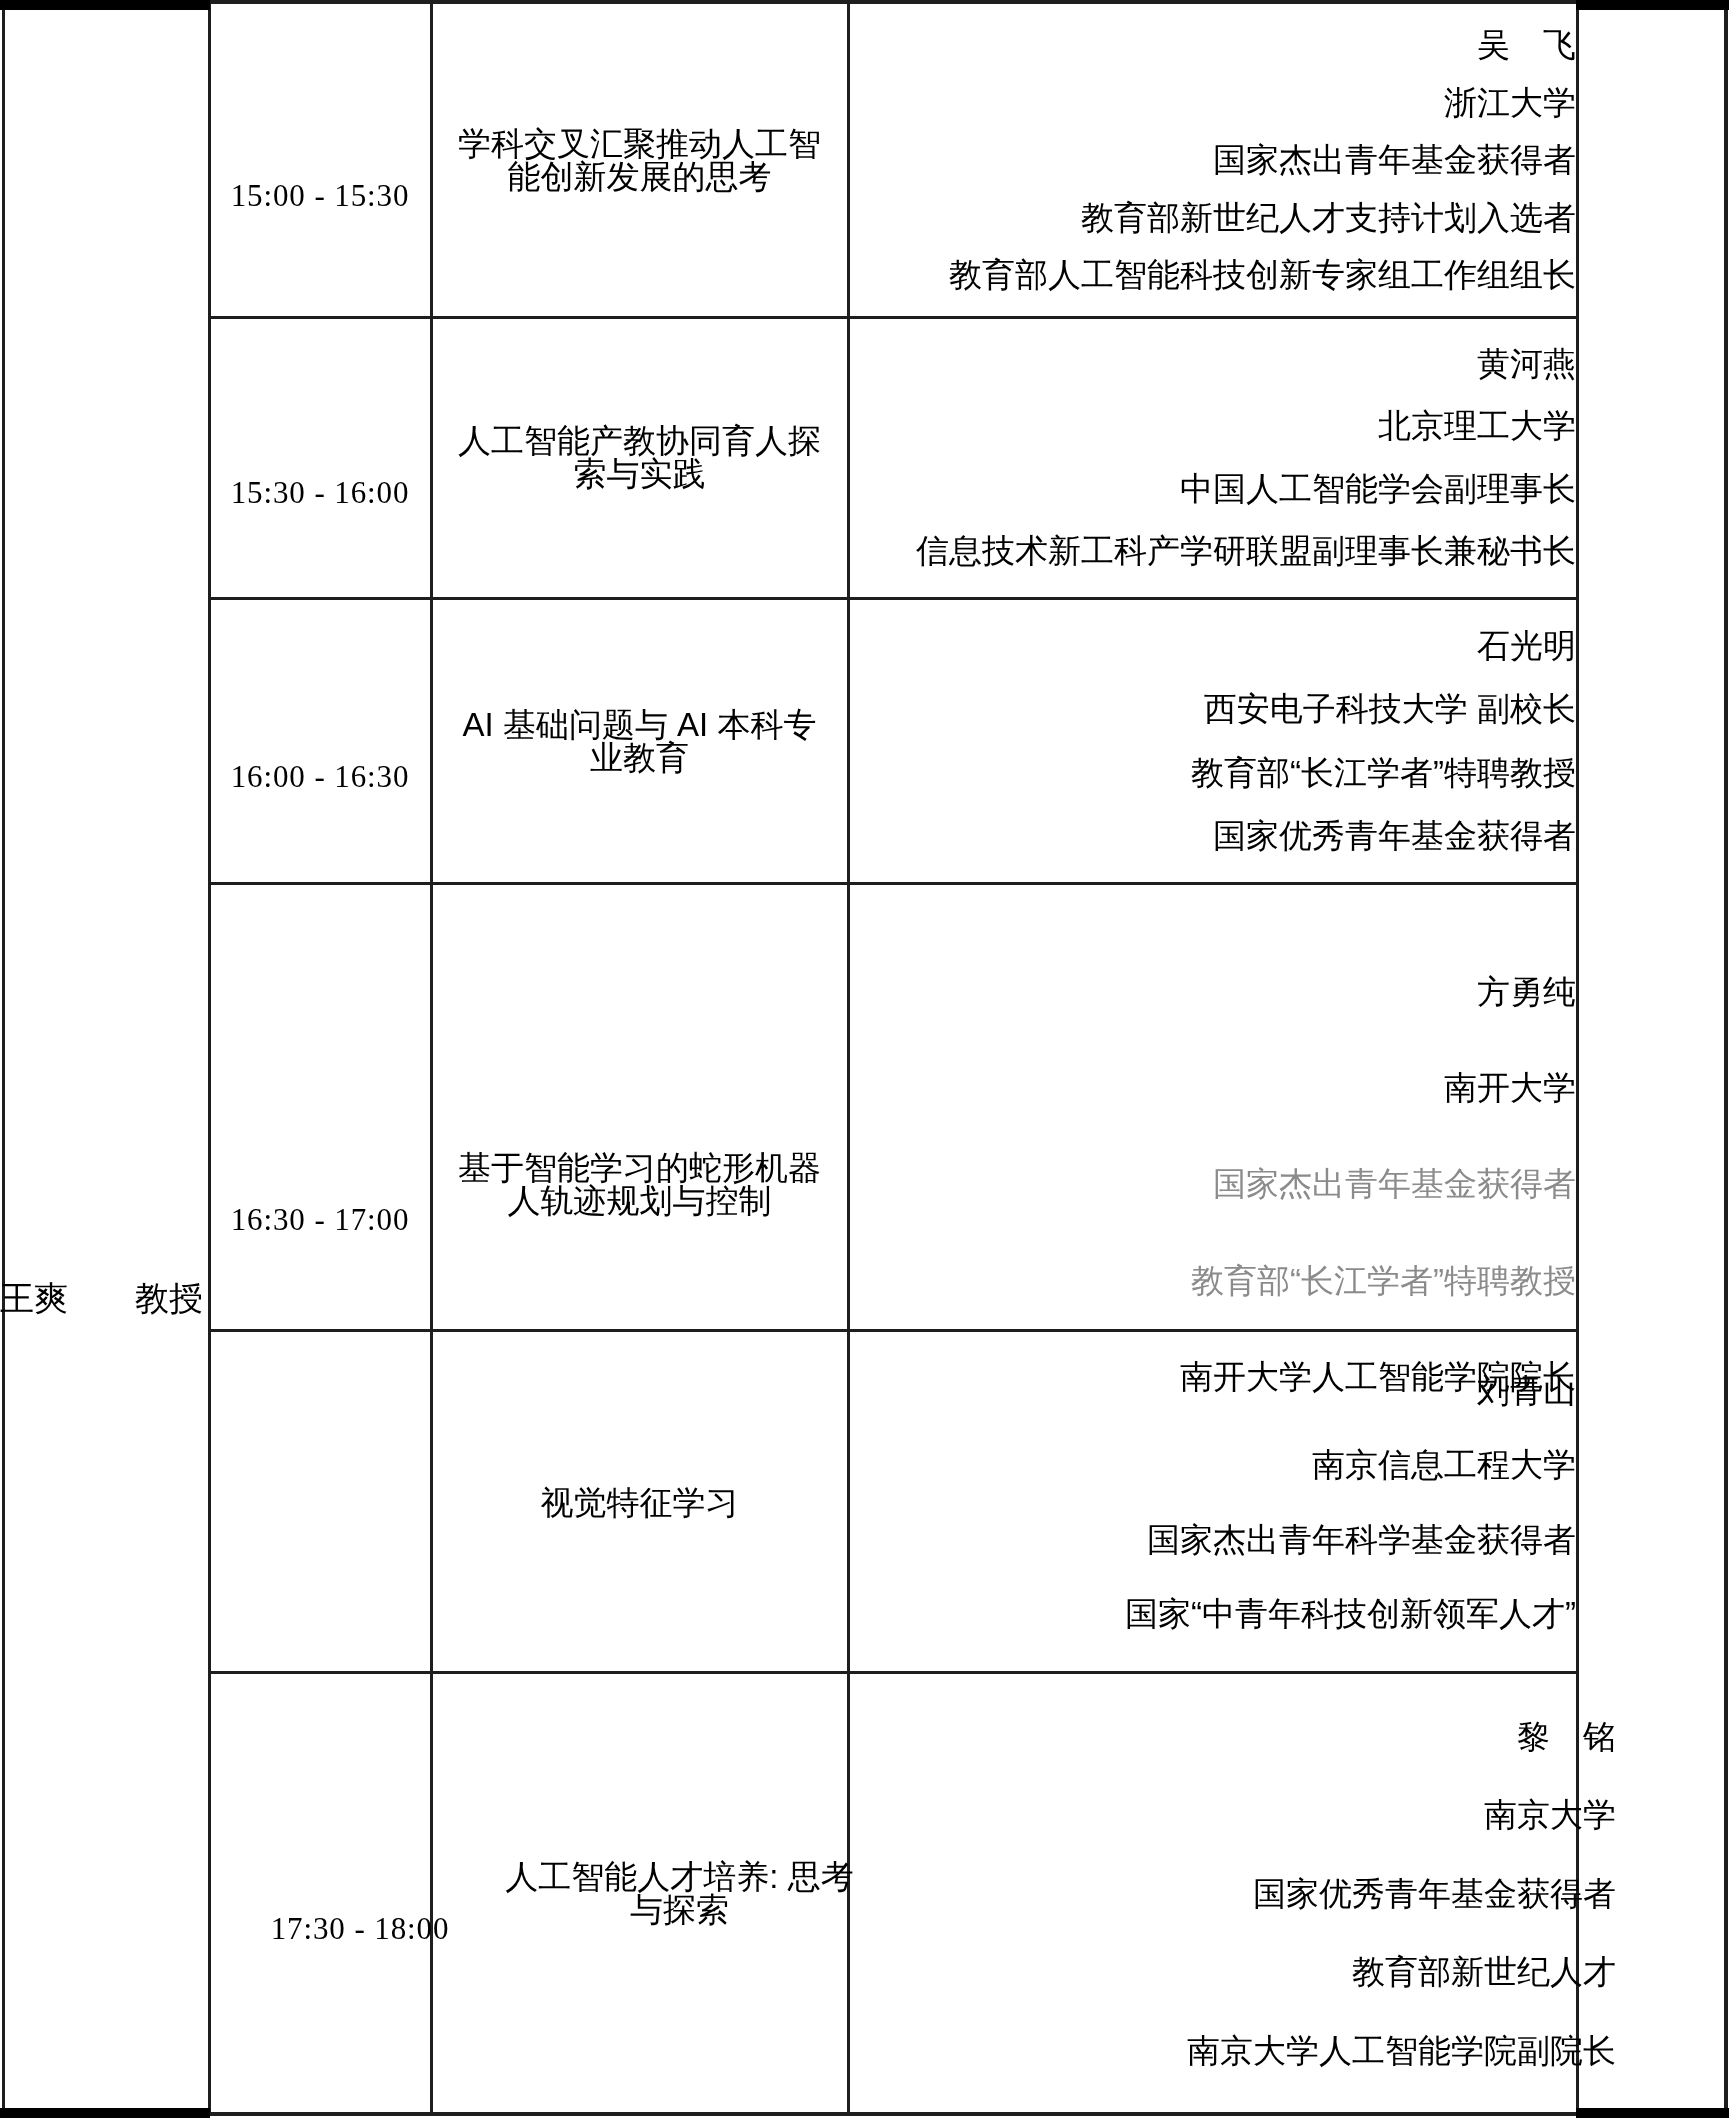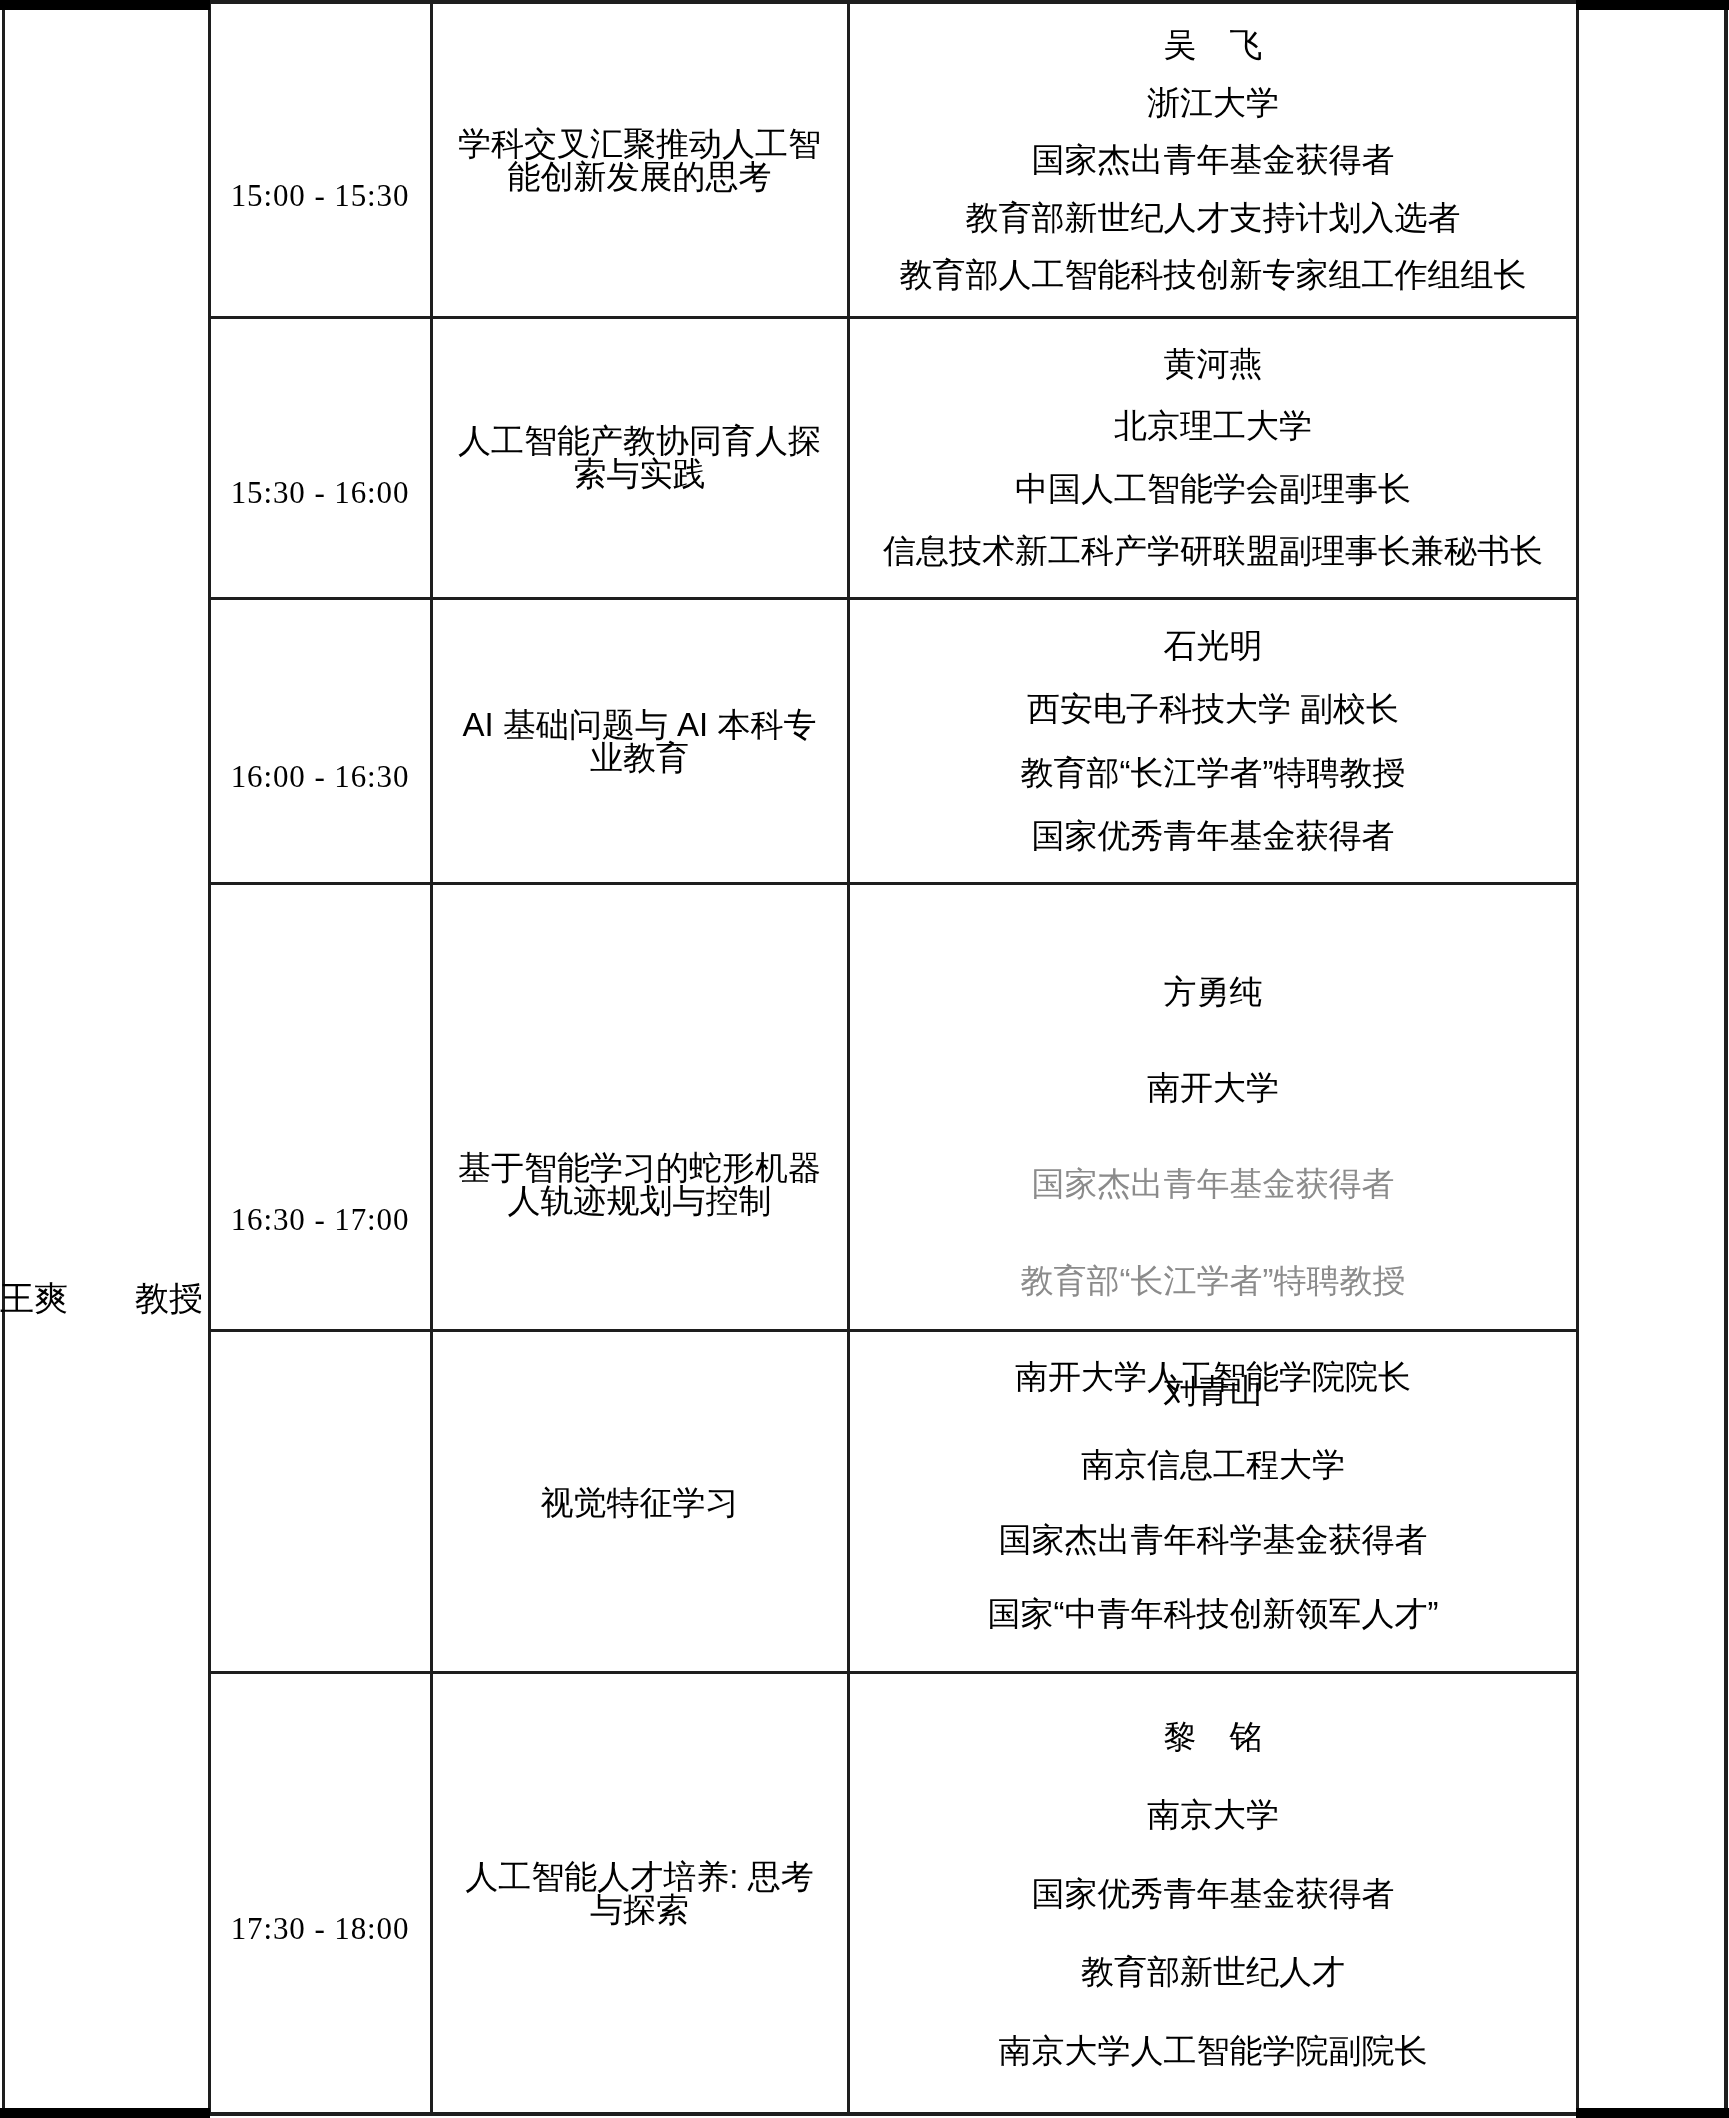--- a/index.html
+++ b/index.html
@@ -40,30 +40,30 @@
 
   .time-cell{left:210px;width:220px;justify-content:center;margin-top:36px;}
   .time-cell .t{
     font-family:"Liberation Serif",serif;
     font-size:31px;letter-spacing:0.9px;white-space:nowrap;
   }
 
   .title-cell{left:432px;width:415px;justify-content:center;}
   .title-cell .l{font-size:33px;white-space:nowrap;line-height:1;}
 
-  .speaker-cell{left:850px;width:726px;justify-content:space-evenly;}
+  .speaker-cell{left:850px;width:726px;justify-content:space-evenly;align-items:flex-end;}
   .speaker-cell .l{font-size:33px;white-space:nowrap;line-height:1;}
   .speaker-cell .muted{color:#8b8b8b;}
 
   .r1{top:3.5px;   height:312px;}
   .r2{top:318px; height:278px;}
   .r3{top:599px; height:283px;}
   .r4{top:912px;height:544px;}
   .r5{top:1332px;height:340px;}
-  .r6{top:1674px;height:438px;}
+  .r6{top:1674px;height:438px;padding-left:40px;}
 
   .date-cell{left:5.2px;top:9.5px;width:202px;height:2099px;}
 
   .chair-cell{left:1579px;top:9.5px;width:145px;height:2099px;}
   .chair-block{
     position:absolute;left:0;top:1281px;width:100%;
     display:flex;flex-direction:row;align-items:center;gap:67px;
   }
   .chair-block .l{font-size:34px;white-space:nowrap;line-height:1;}
 </style>

